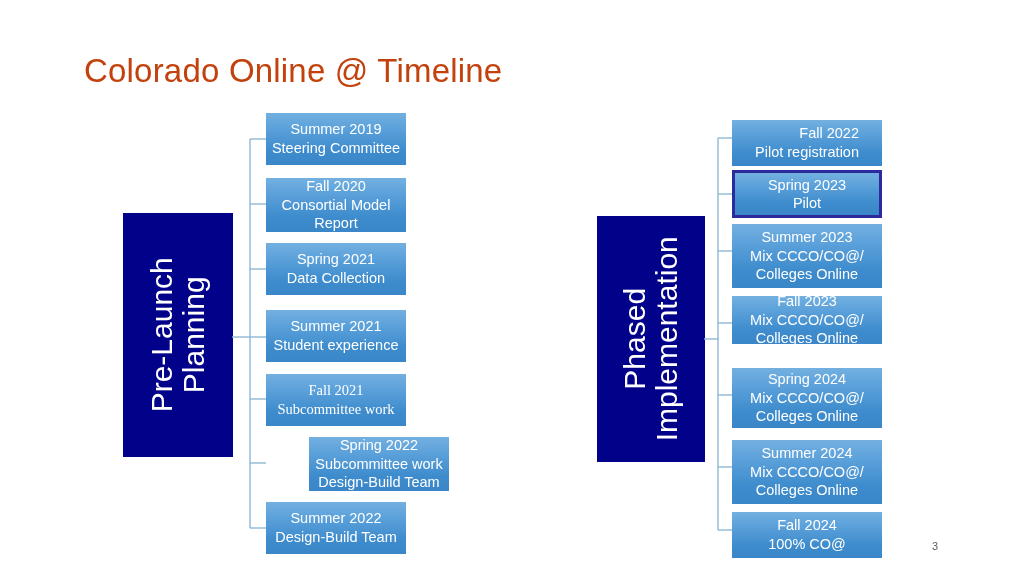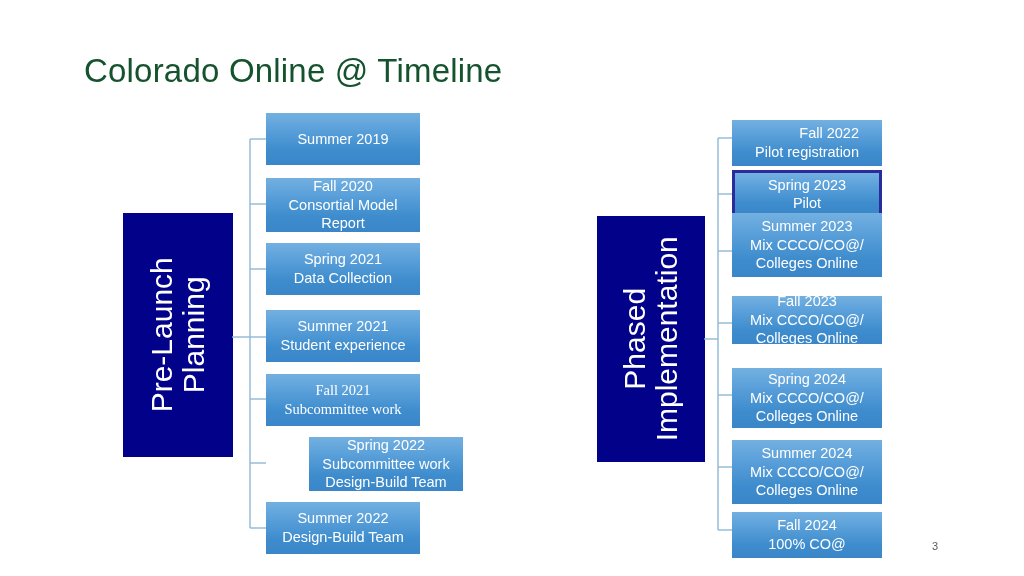--- a/index.html
+++ b/index.html
@@ -16,21 +16,21 @@
     -webkit-font-smoothing: antialiased;
   }
 
   
   #slide-title {
     position: absolute;
     left: 84px;
     top: 52px;
     font-size: 33px;
     font-weight: 400;
-    color: #14532d;
+    color: #c2410c;
     letter-spacing: 0.2px;
     white-space: nowrap;
   }
 
   
   #page-number {
     position: absolute;
     left: 932px;
     top: 540px;
     font-size: 11px;
@@ -80,21 +80,21 @@
     box-sizing: border-box;
     padding: 2px 4px;
   }
   .milestone.highlight {
     border: 3px solid #2b2b9b;
     align-items: flex-end;
   }
   .milestone .line { display: block; white-space: nowrap; }
 
   
-  .col-left  { left: 266px; width: 154px; align-items: center; }
+  .col-left  { left: 266px; width: 140px; align-items: center; }
   
   .col-right { left: 732px; width: 150px; }
 </style>
 </head>
 <body>
 
 <div id="slide-title">Colorado Online @ Timeline</div>
 
 <div class="stage-box" id="stage-prelaunch">
   <div class="stage-label">
@@ -116,20 +116,21 @@
     <line x1="18" y1="232" x2="34" y2="232"></line>
     <line x1="18" y1="294" x2="34" y2="294"></line>
     <line x1="18" y1="358" x2="34" y2="358"></line>
     <line x1="18" y1="423" x2="34" y2="423"></line>
   </g>
 </svg>
 
 <div class="milestone col-left" style="top:113px; height:52px;">
   <div>
     <span class="line">Summer 2019</span>
+    <span class="line">Steering Committee</span>
   </div>
 </div>
 
 <div class="milestone col-left" style="top:178px; height:54px;">
   <div>
     <span class="line">Fall 2020</span>
     <span class="line">Consortial Model</span>
     <span class="line">Report</span>
   </div>
 </div>
@@ -198,21 +199,21 @@
   </div>
 </div>
 
 <div class="milestone col-right highlight" style="top:170px; height:48px;">
   <div>
     <span class="line">Spring 2023</span>
     <span class="line">Pilot</span>
   </div>
 </div>
 
-<div class="milestone col-right" style="top:213px; height:64px;">
+<div class="milestone col-right" style="top:224px; height:64px;">
   <div>
     <span class="line">Summer 2023</span>
     <span class="line">Mix CCCO/CO@/</span>
     <span class="line">Colleges Online</span>
   </div>
 </div>
 
 <div class="milestone col-right" style="top:296px; height:48px;">
   <div>
     <span class="line">Fall 2023</span>

